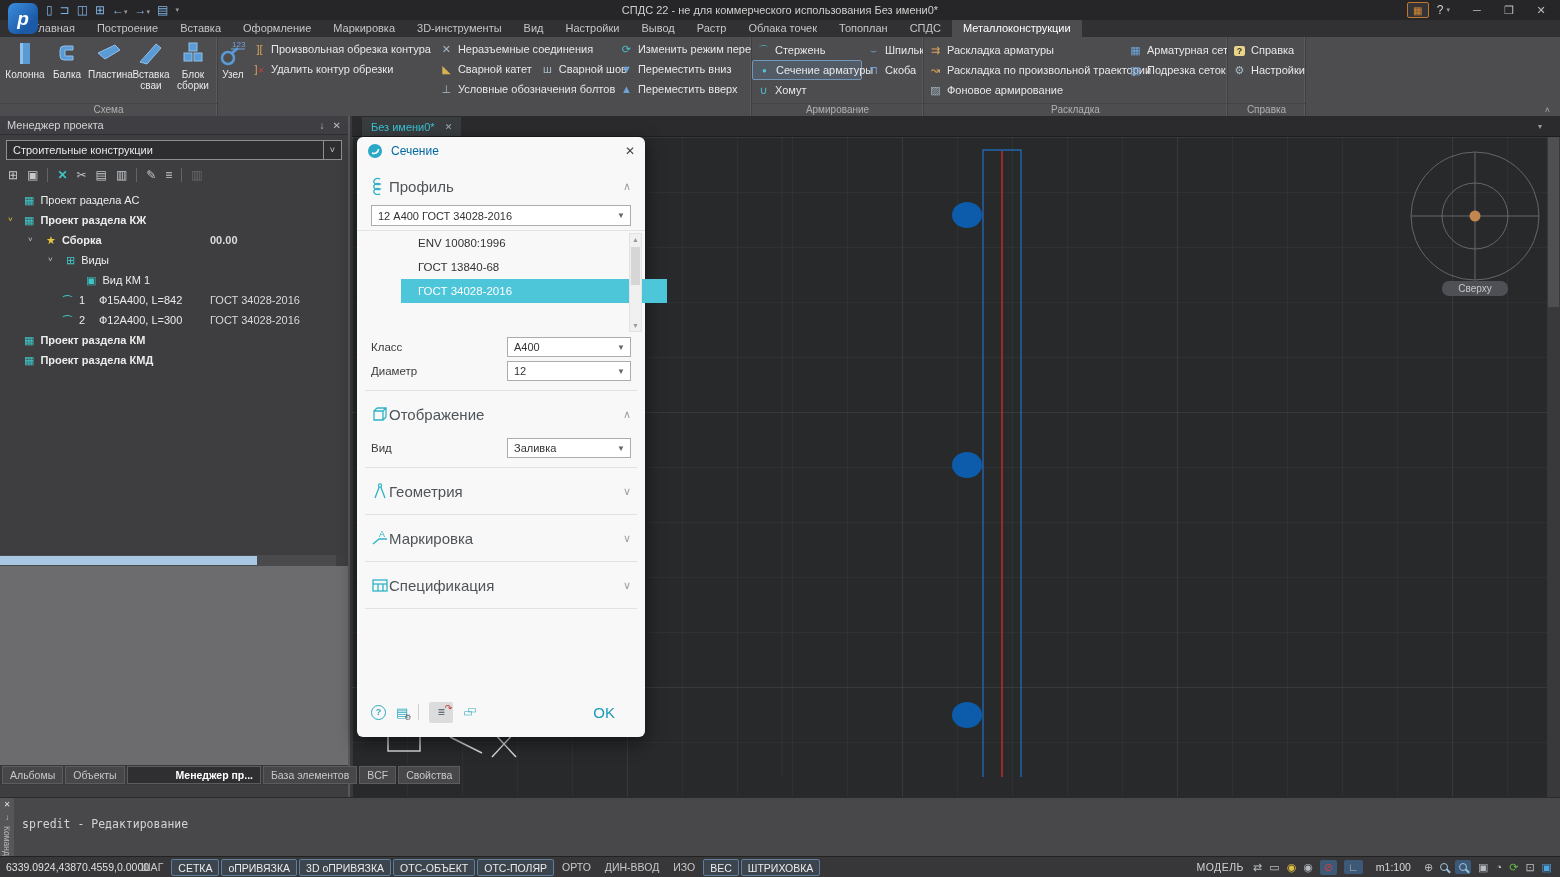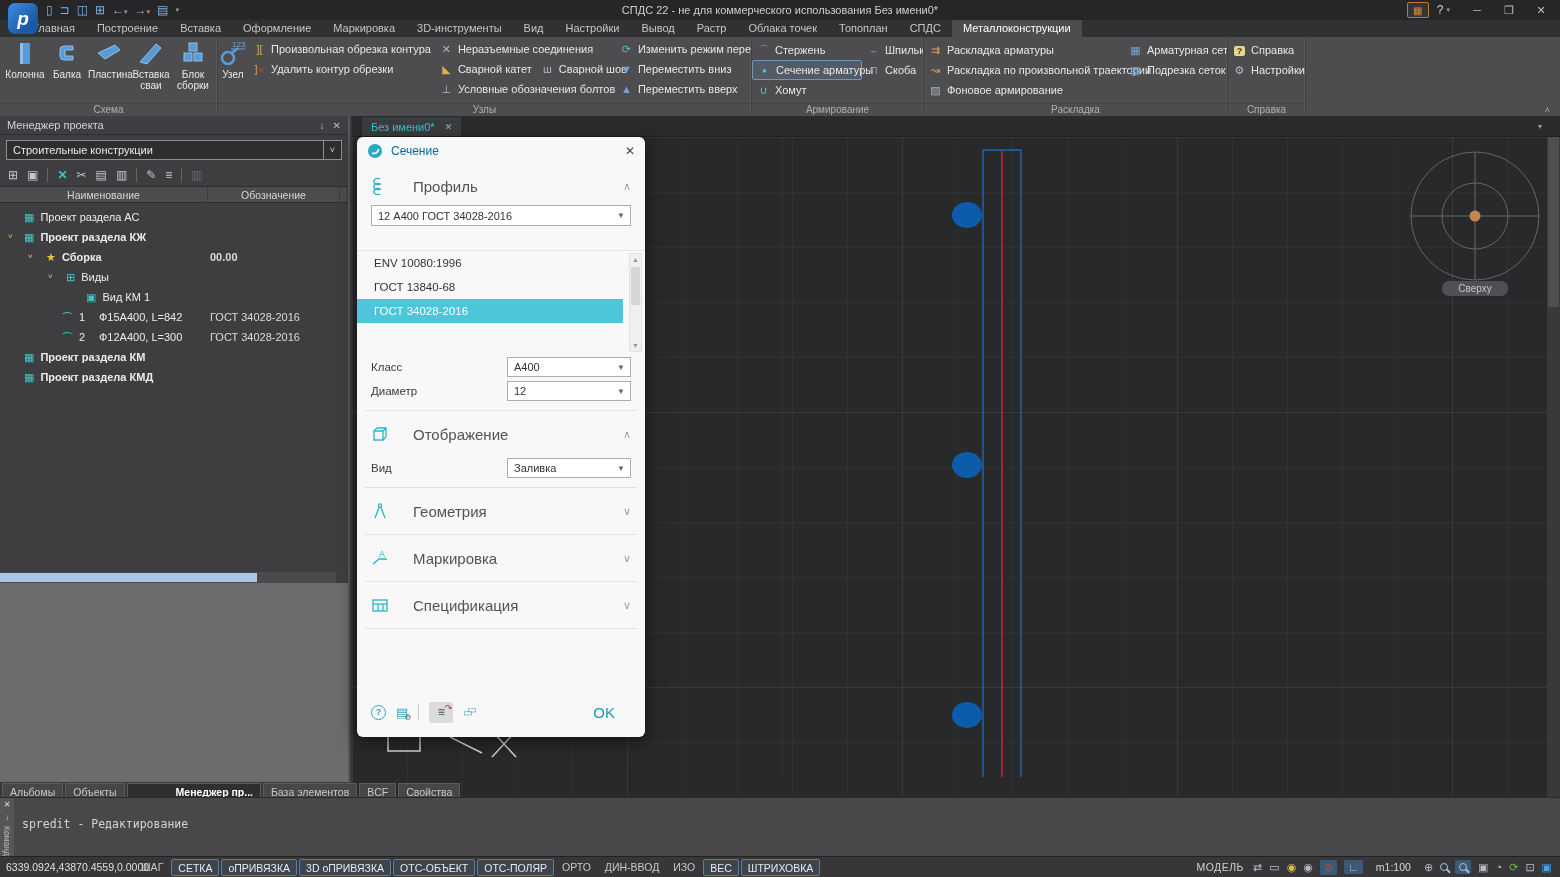--- a/index.html
+++ b/index.html
@@ -91,28 +91,28 @@
   .layersbtn { width:26px; height:100%; display:flex; align-items:center; justify-content:center; color:#3ec6c6; font-size:12px; border-right:1px solid #3e3e41; background:#3a3a3d;}
   .stab { padding:0 10px; height:100%; display:flex; align-items:center; font-size:11px; color:#9b9b9b; border-right:1px solid #3e3e41; }
   .stab.active { background:#404043; color:#f2f2f2; font-weight:bold; margin-left:18px;}
 
   
   .dialog { position:absolute; left:357px; top:137px; width:288px; height:600px; background:#f8f8f8; border-radius:6px;
             box-shadow:0 5px 18px rgba(0,0,0,.55); z-index:60; color:#333; display:flex; flex-direction:column;}
   .dlg-title { height:28px; display:flex; align-items:center; gap:8px; padding:0 10px; flex:none;}
   .dlg-title .ttext { font-size:12px; color:#0369a1; }
   .dlg-title .dclose { margin-left:auto; color:#444; font-size:12px; }
-  .dsec { display:flex; align-items:center; gap:24px; padding:0 14px; height:34px; flex:none;}
+  .dsec { display:flex; align-items:center; gap:0; padding:0 14px; height:34px; flex:none;}
   .dsec .dsicon { width:18px; display:flex; justify-content:center; }
   .dsec .dstitle { font-size:15px; color:#4f5458; }
   .dsec .dchev { margin-left:auto; color:#9aa0a4; font-size:11px; }
   .dcombo { margin:2px 14px 4px 14px; height:21px; background:#fff; border:1px solid #adadad; display:flex; align-items:center;
             padding-left:6px; font-size:11px; color:#333; position:relative; flex:none;}
   .dcombo .dcaret { position:absolute; right:5px; color:#666; font-size:8px; }
-  .dlist { position:relative; margin:20px 0 4px 0; height:102px; border-top:1px solid #e4e4e4; flex:none;}
+  .dlist { position:relative; margin:0 0 4px 0; height:102px; border-top:1px solid #e4e4e4; flex:none;padding-left:44px;}
   .ditem { height:24px; display:flex; align-items:center; padding-left:17px; font-size:11.5px; color:#333; }
   .ditem.sel { background:#4dc6da; color:#fff; width:266px; }
   .dlist-sb { position:absolute; right:3px; top:2px; bottom:0; width:13px; background:#f0f0f0; border:1px solid #e2e2e2; font-size:7px; color:#999; display:flex; flex-direction:column; align-items:center; justify-content:space-between; padding:2px 0;}
   .dlist-sb .sbthumb { position:absolute; top:13px; left:1px; right:1px; height:38px; background:#d6d6d6; }
   .dfield { display:flex; align-items:center; padding:0 14px; height:22px; margin-bottom:2px; flex:none;}
   .dfield .flabel { font-size:11.5px; color:#3c3c3c; }
   .dfield .fcombo { margin-left:auto; width:124px; height:20px; background:#fff; border:1px solid #adadad; display:flex; align-items:center; padding-left:6px; font-size:11px; position:relative; }
   .dfield .fcombo .dcaret { position:absolute; right:5px; color:#666; font-size:8px; }
   .ddiv { border-top:1px solid #e2e2e2; margin:6px 8px; flex:none;}
   .dfooter { margin-top:auto; height:42px; display:flex; align-items:center; gap:10px; padding:0 14px 8px 14px; flex:none;}
@@ -291,21 +291,20 @@
         <div class="sbtn">
             <span class="sicon c-blue">▼</span>
             <span>Переместить вниз</span>
           </div>
         <div class="sbtn">
             <span class="sicon c-blue">▲</span>
             <span>Переместить вверх</span>
           </div>
       </div>
     </div>
-    <div class="rgroup-label">Узлы</div>
   </div>
 
   <div class="rgroup" style="width:172px">
     <div class="cols">
       <div style="width:110px">
         <div class="sbtn">
             <span class="sicon c-teal">⌒</span>
             <span>Стержень</span>
           </div>
         <div class="sbtn active">
@@ -398,25 +397,20 @@
     <span class="tdiv"></span>
     <span class="t-teal" style="font-weight:bold">✕</span>
     <span>✂</span>
     <span>▤</span>
     <span>▥</span>
     <span class="tdiv"></span>
     <span>✎</span>
     <span>≡</span>
     <span class="tdiv"></span>
     <span class="dis">▥</span>
-  </div>
-  <div class="panel-cols">
-    <div class="pcol" style="width:208px">Наименование</div>
-    <div class="pcol" style="width:132px">Обозначение</div>
-    <div class="pcol" style="flex:1"></div>
   </div>
 
   <div class="tree">
     <div class="trow" style="padding-left:24px">
       <span class="ticon t-teal">▦</span>
       <span>Проект раздела АС</span>
     </div>
     <div class="trow" style="padding-left:24px">
       <span class="chev" style="left:8px;color:#e8c33c">˅</span>
       <span class="ticon t-teal">▦</span>

